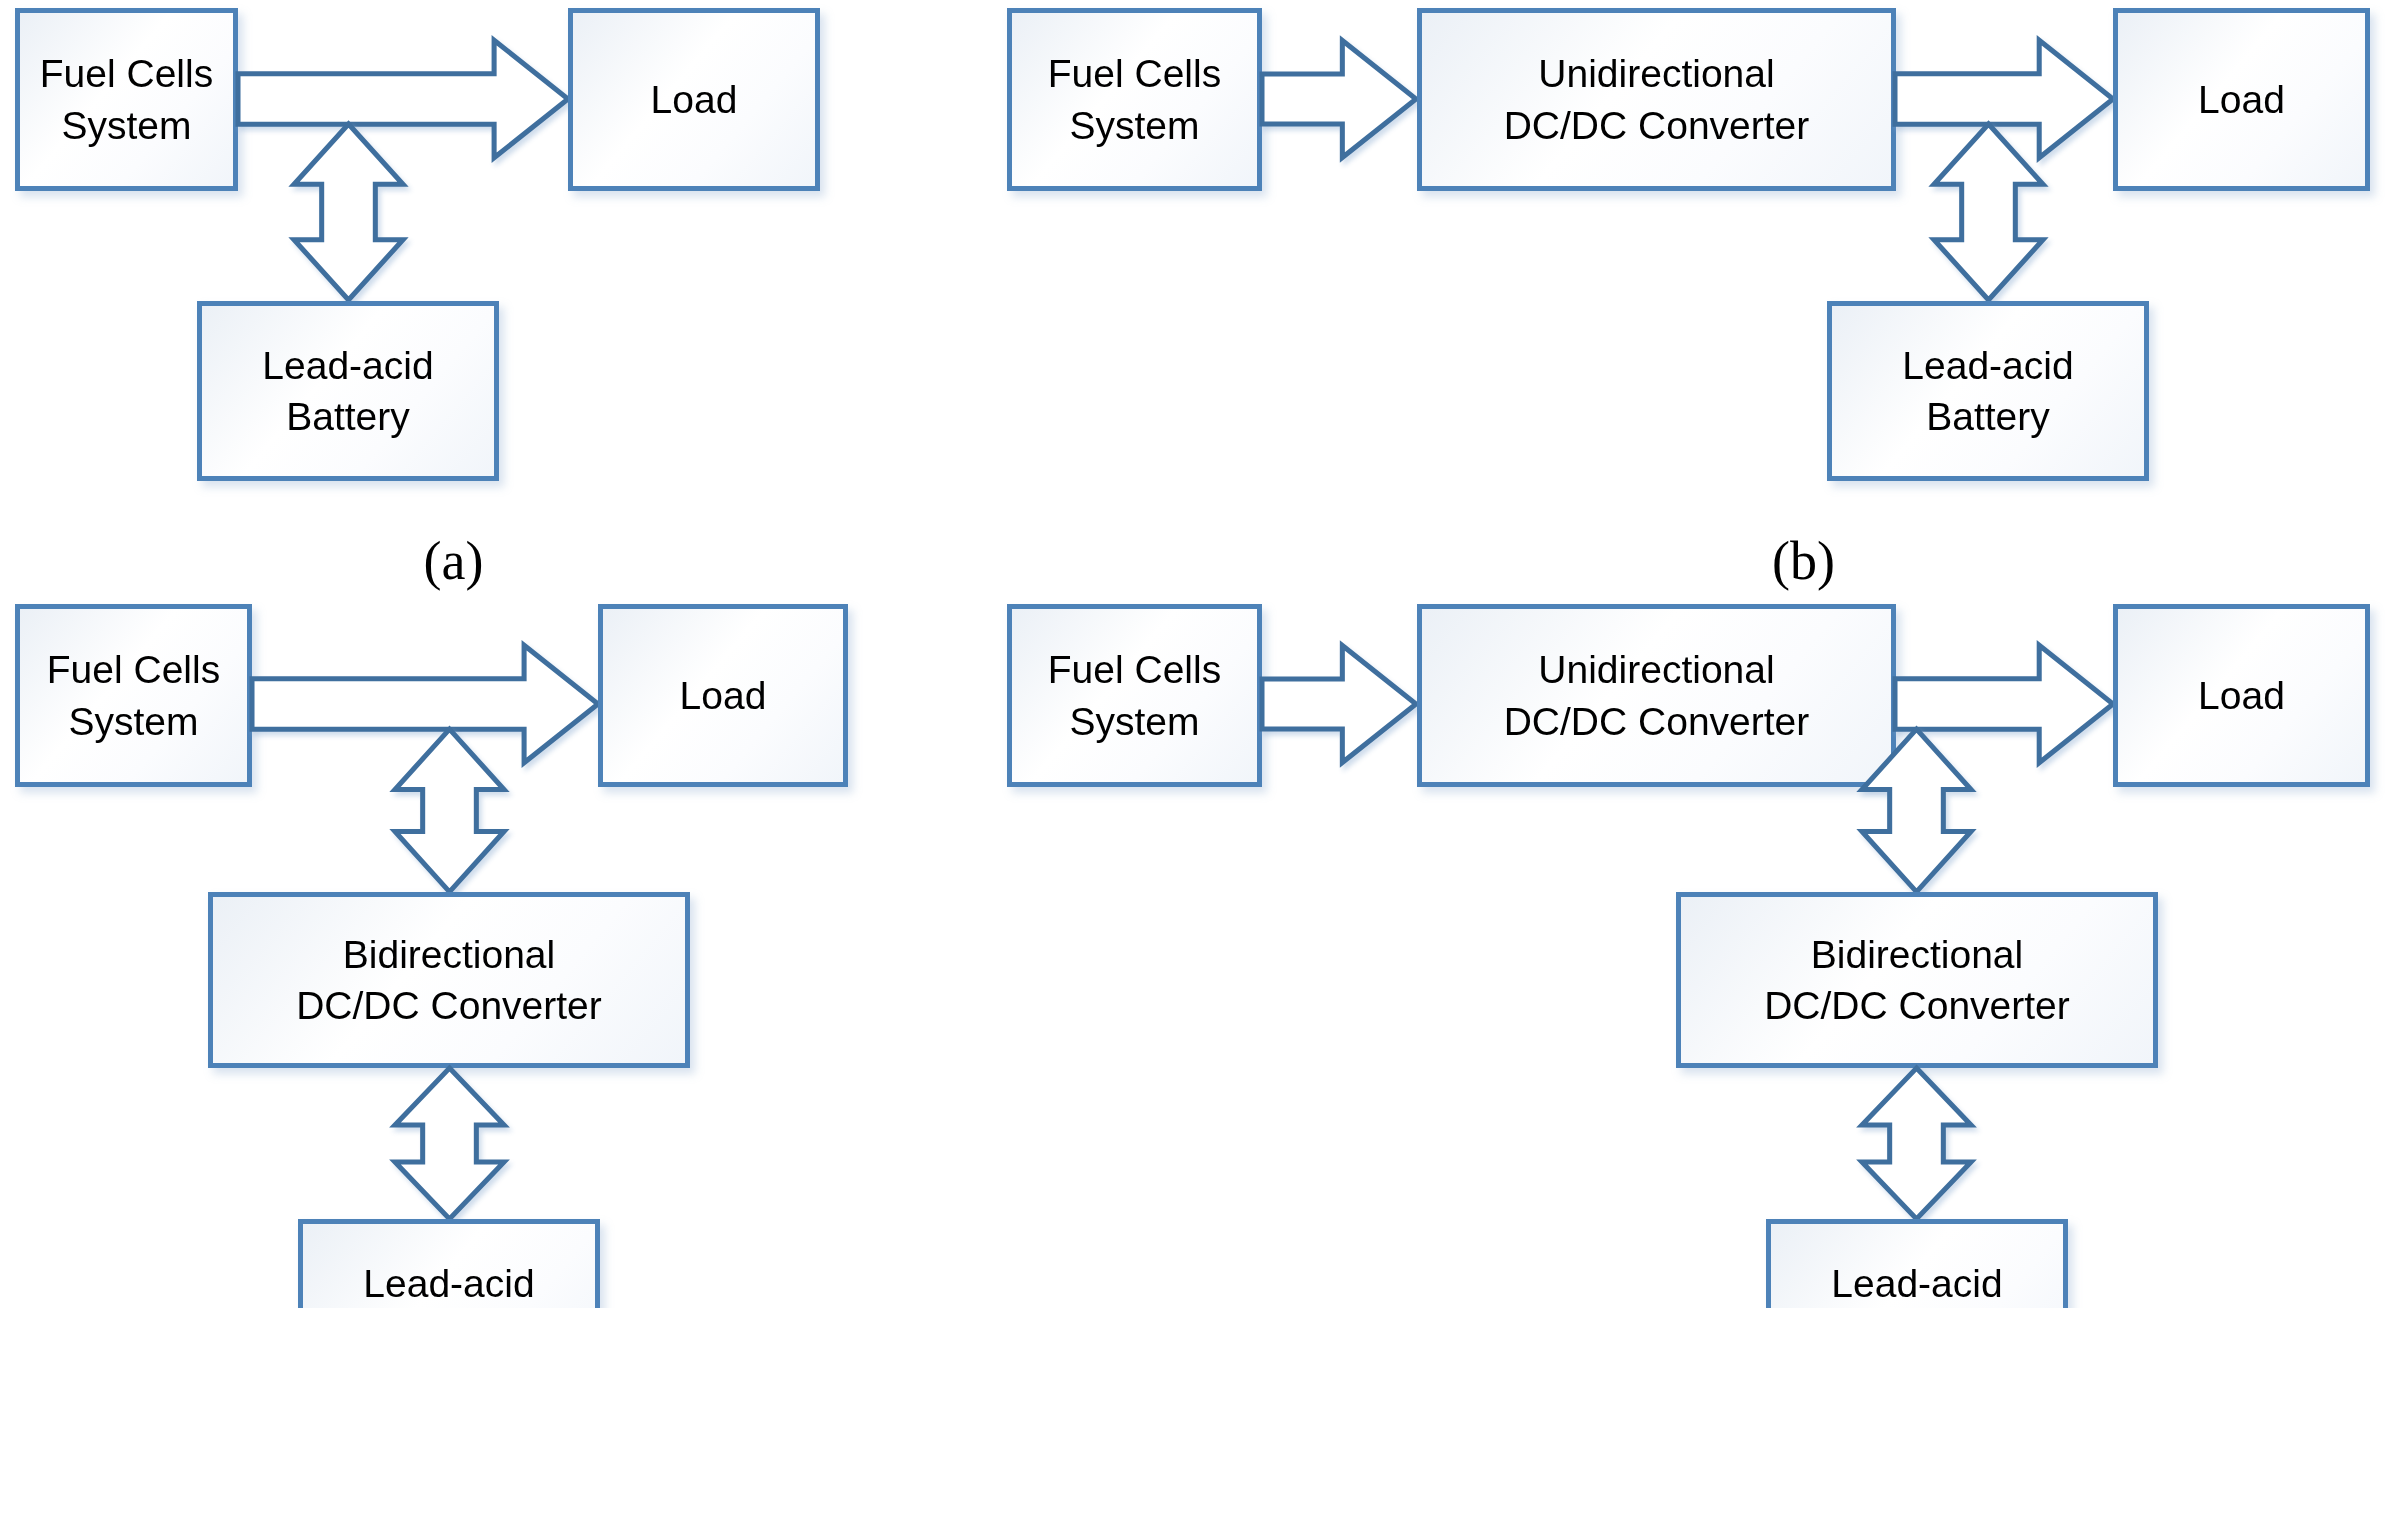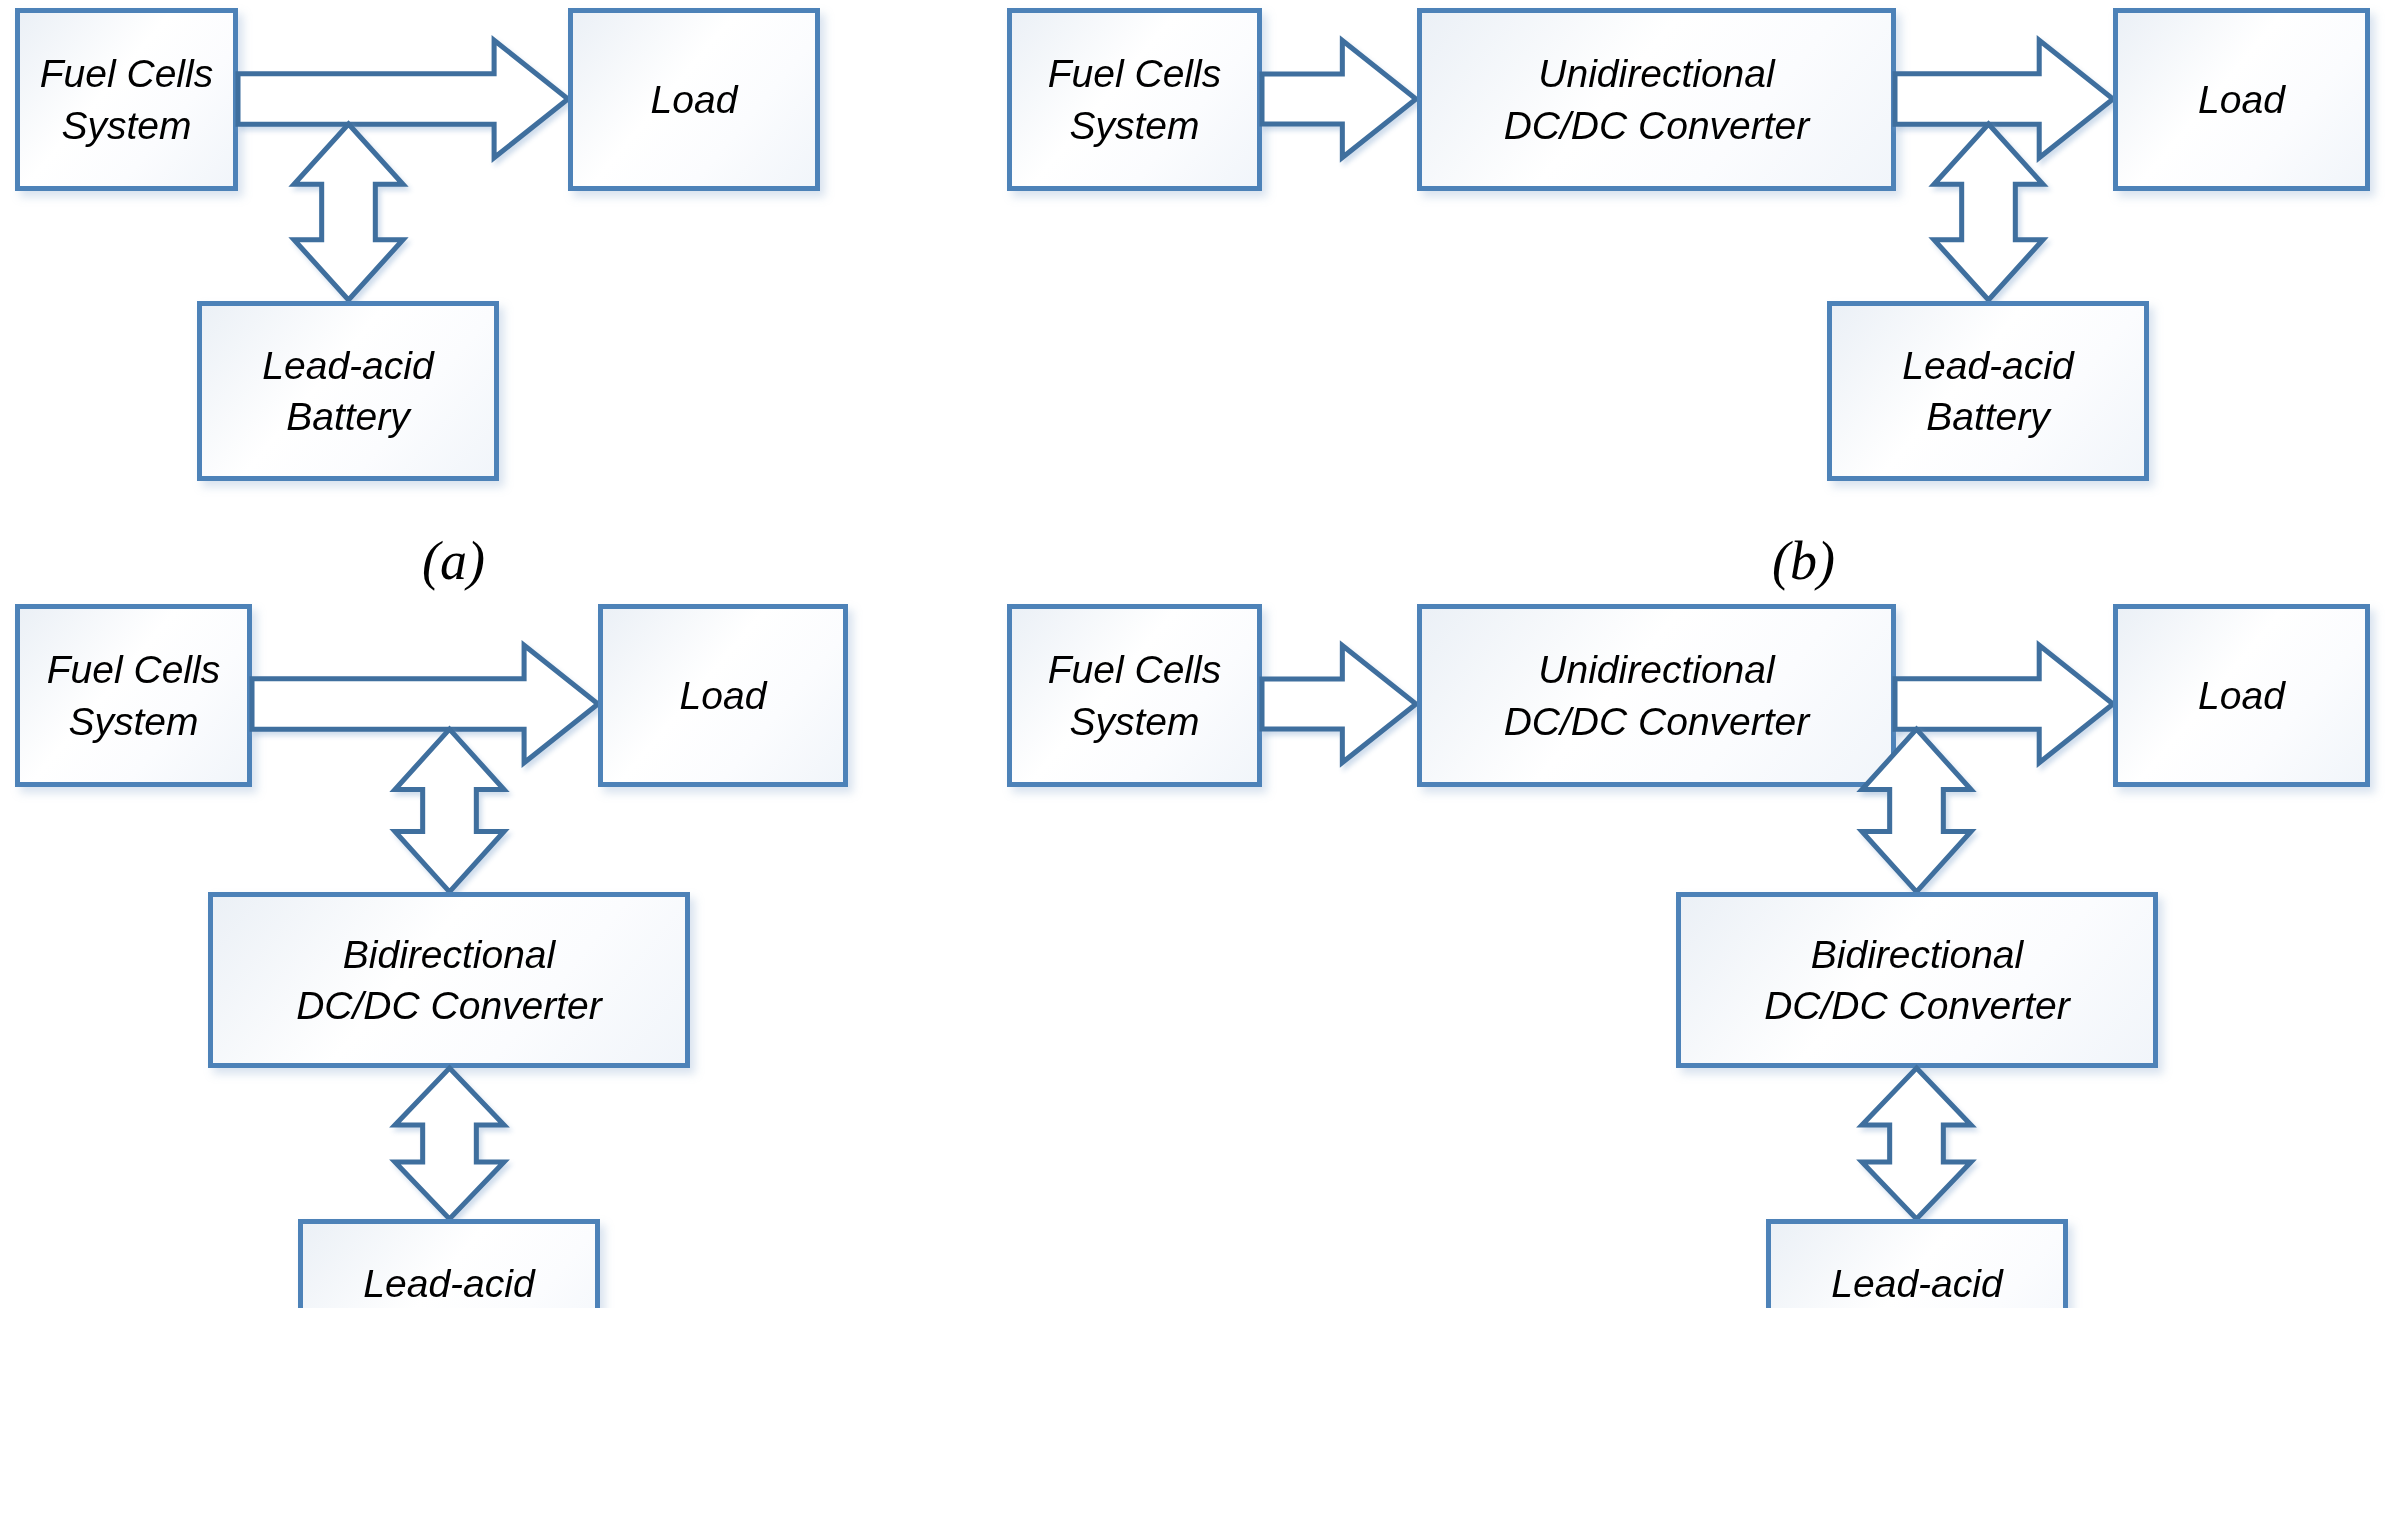--- a/index.html
+++ b/index.html
@@ -8,21 +8,20 @@
     --label-text:#000000;
     --page-background:#ffffff;
   }
   html,body{margin:0;padding:0;background:var(--page-background);}
   #canvas{
     position:relative;
     width:2401px;height:1308px;
     background:var(--page-background);
     font-family:"Liberation Sans", sans-serif;
     overflow:hidden;
-    font-style:italic;
   }
   .box{
     position:absolute;
     box-sizing:border-box;
     border:5px solid var(--box-border);
     background:linear-gradient(130deg,#ebf0f6 0%,#ffffff 42%,#fbfcfe 68%,#f1f5fa 100%);
     display:flex;align-items:center;justify-content:center;
     text-align:center;
     box-shadow:5px 5.9px 8.4px rgba(145,175,210,.35);
   }

